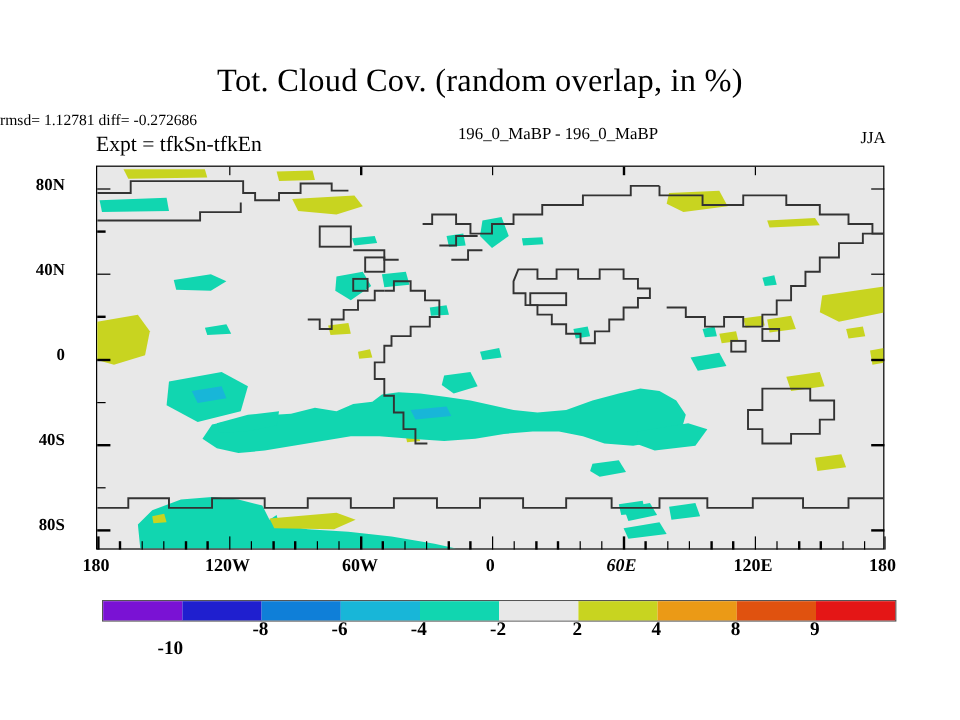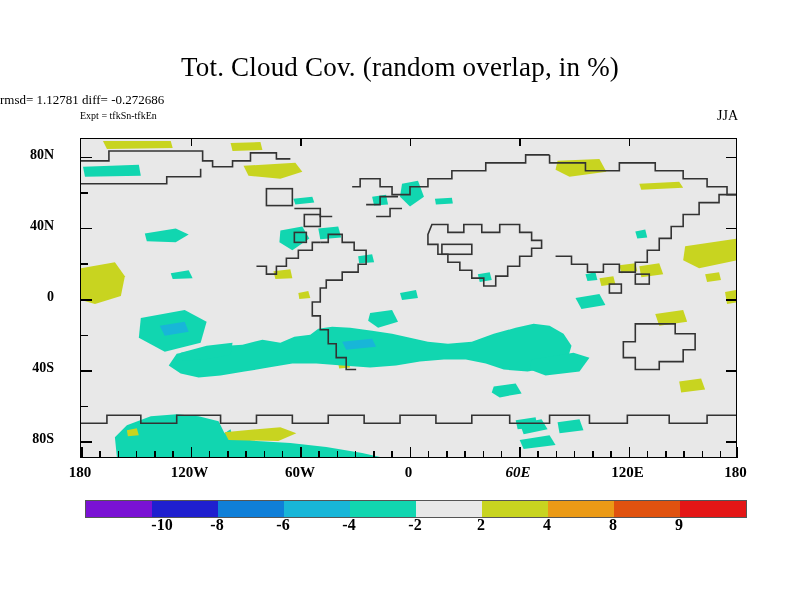--- a/index.html
+++ b/index.html
@@ -16,21 +16,21 @@
   }
   .stats{
     position:absolute;left:0;top:92px;width:800px;text-align:left;
     font-size:13px;font-weight:normal;color:#000;
   }
   .caseline{
     position:absolute;left:300px;top:105px;width:330px;text-align:center;
     font-size:14px;color:#000;
   }
   .expt{
-    position:absolute;left:80px;top:110px;font-size:10px;color:#000;
+    position:absolute;left:80px;top:110px;font-size:18px;color:#000;
   }
   .season{
     position:absolute;left:660px;top:108px;width:78px;text-align:right;
     font-size:14px;color:#000;
   }
 
   
   .plot{
     position:absolute;left:80px;top:138px;width:657px;height:320px;
     background:#e8e8e8;border:1.5px solid #000;box-sizing:border-box;
@@ -67,20 +67,21 @@
     font-size:16px;font-weight:bold;color:#000;
   }
 </style>
 </head>
 <body>
 
 <div id="root">
 
   <div class="title">Tot. Cloud Cov. (random overlap, in %)</div>
   <div class="stats">rmsd= 1.12781 diff= -0.272686</div>
+  <div class="caseline">196_0_MaBP - 196_0_MaBP</div>
   <div class="expt">Expt = tfkSn-tfkEn</div>
   <div class="season">JJA</div>
 
   <div class="plot">
     <svg viewBox="0 0 657 320" preserveAspectRatio="none">
 
       <g>
 
         <path d="M22,2 L90,2 L92,9 L26,10 Z" fill="#c8d420"></path>
         <path d="M150,4 L180,3 L182,11 L152,12 Z" fill="#c8d420"></path>
@@ -292,21 +293,21 @@
       <div style="background: rgb(15, 127, 216);"></div>
       <div style="background: rgb(24, 182, 216);"></div>
       <div style="background: rgb(17, 214, 176);"></div>
       <div style="background: rgb(232, 232, 232);"></div>
       <div style="background: rgb(200, 212, 32);"></div>
       <div style="background: rgb(235, 154, 22);"></div>
       <div style="background: rgb(224, 82, 15);"></div>
       <div style="background: rgb(228, 22, 22);"></div>
     </div>
   <div class="cticks" id="cticks">
-      <div class="ctick" style="left: 162px;">-10</div>
+      <div class="ctick" style="left: 142px; margin-top: 16px;">-10</div>
       <div class="ctick" style="left: 217px;">-8</div>
       <div class="ctick" style="left: 283px;">-6</div>
       <div class="ctick" style="left: 349px;">-4</div>
       <div class="ctick" style="left: 415px;">-2</div>
       <div class="ctick" style="left: 481px;">2</div>
       <div class="ctick" style="left: 547px;">4</div>
       <div class="ctick" style="left: 613px;">8</div>
       <div class="ctick" style="left: 679px;">9</div>
     </div>
 

